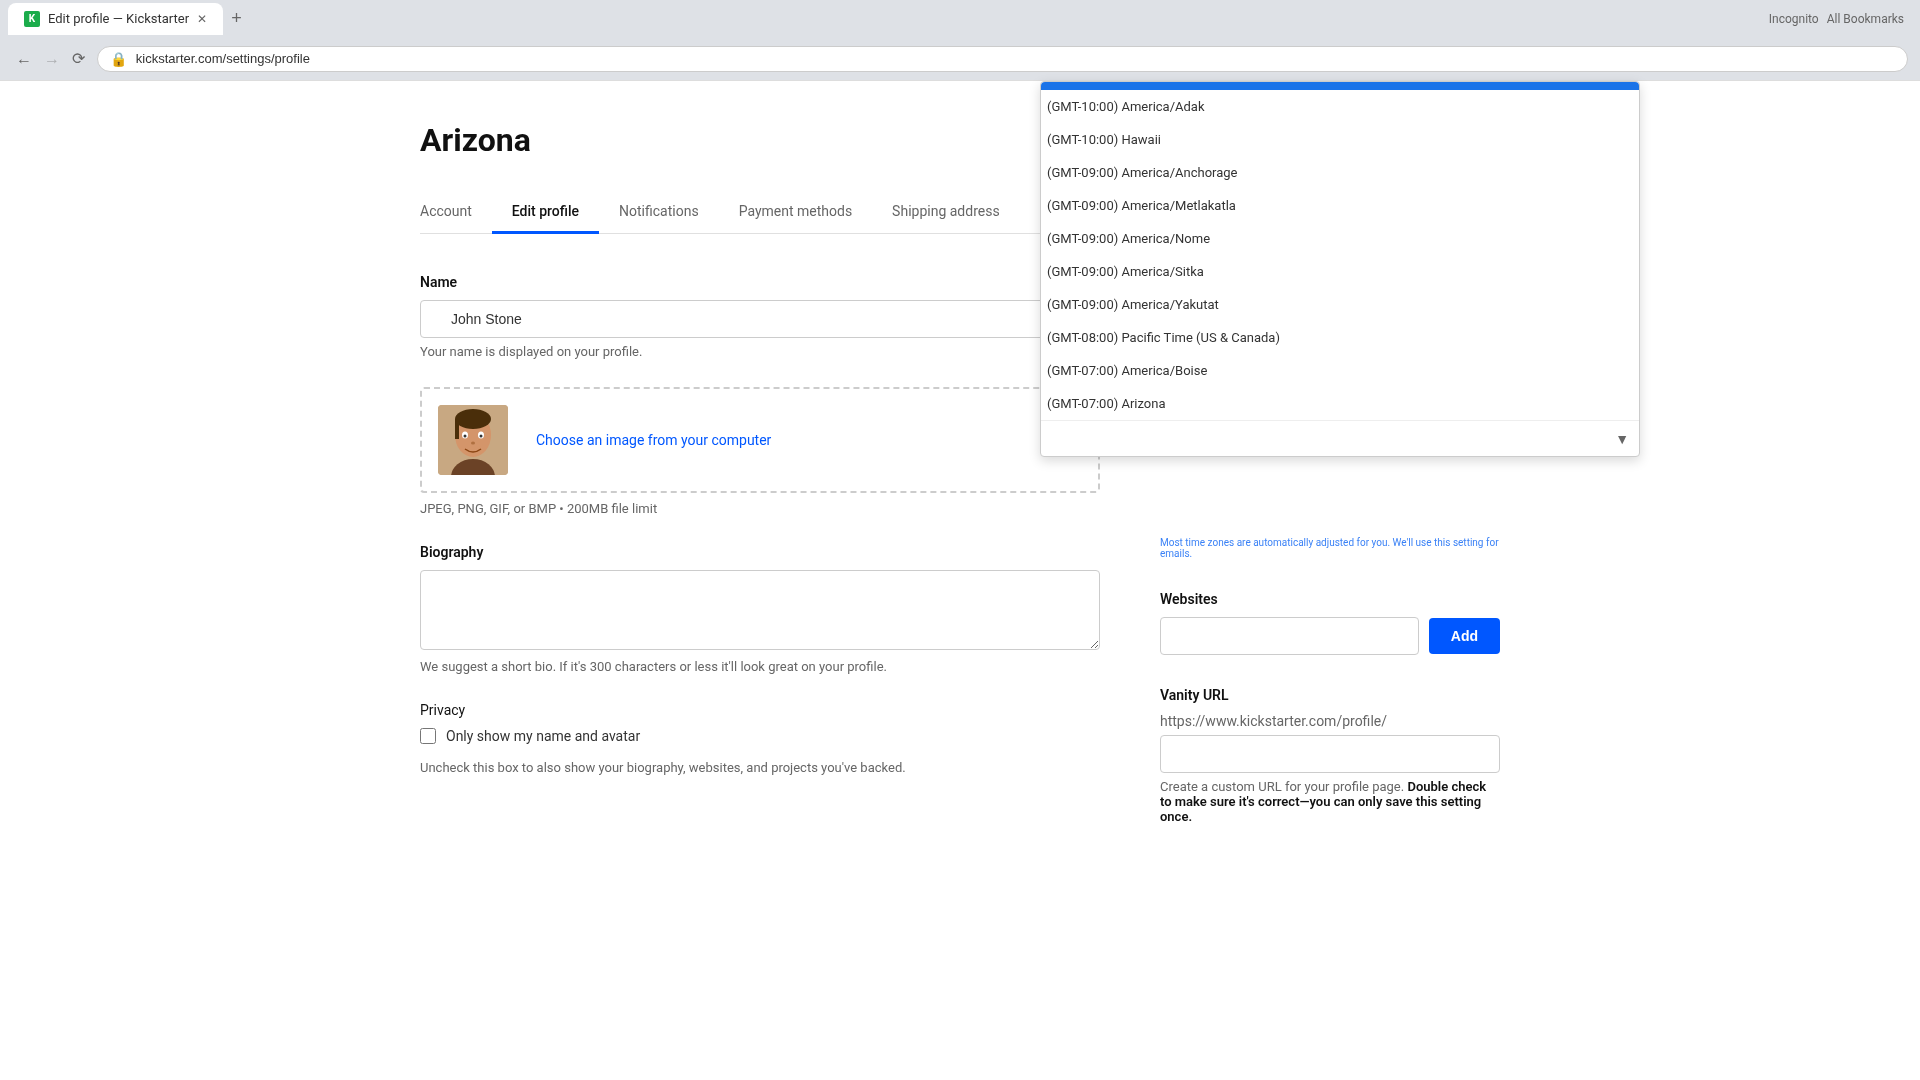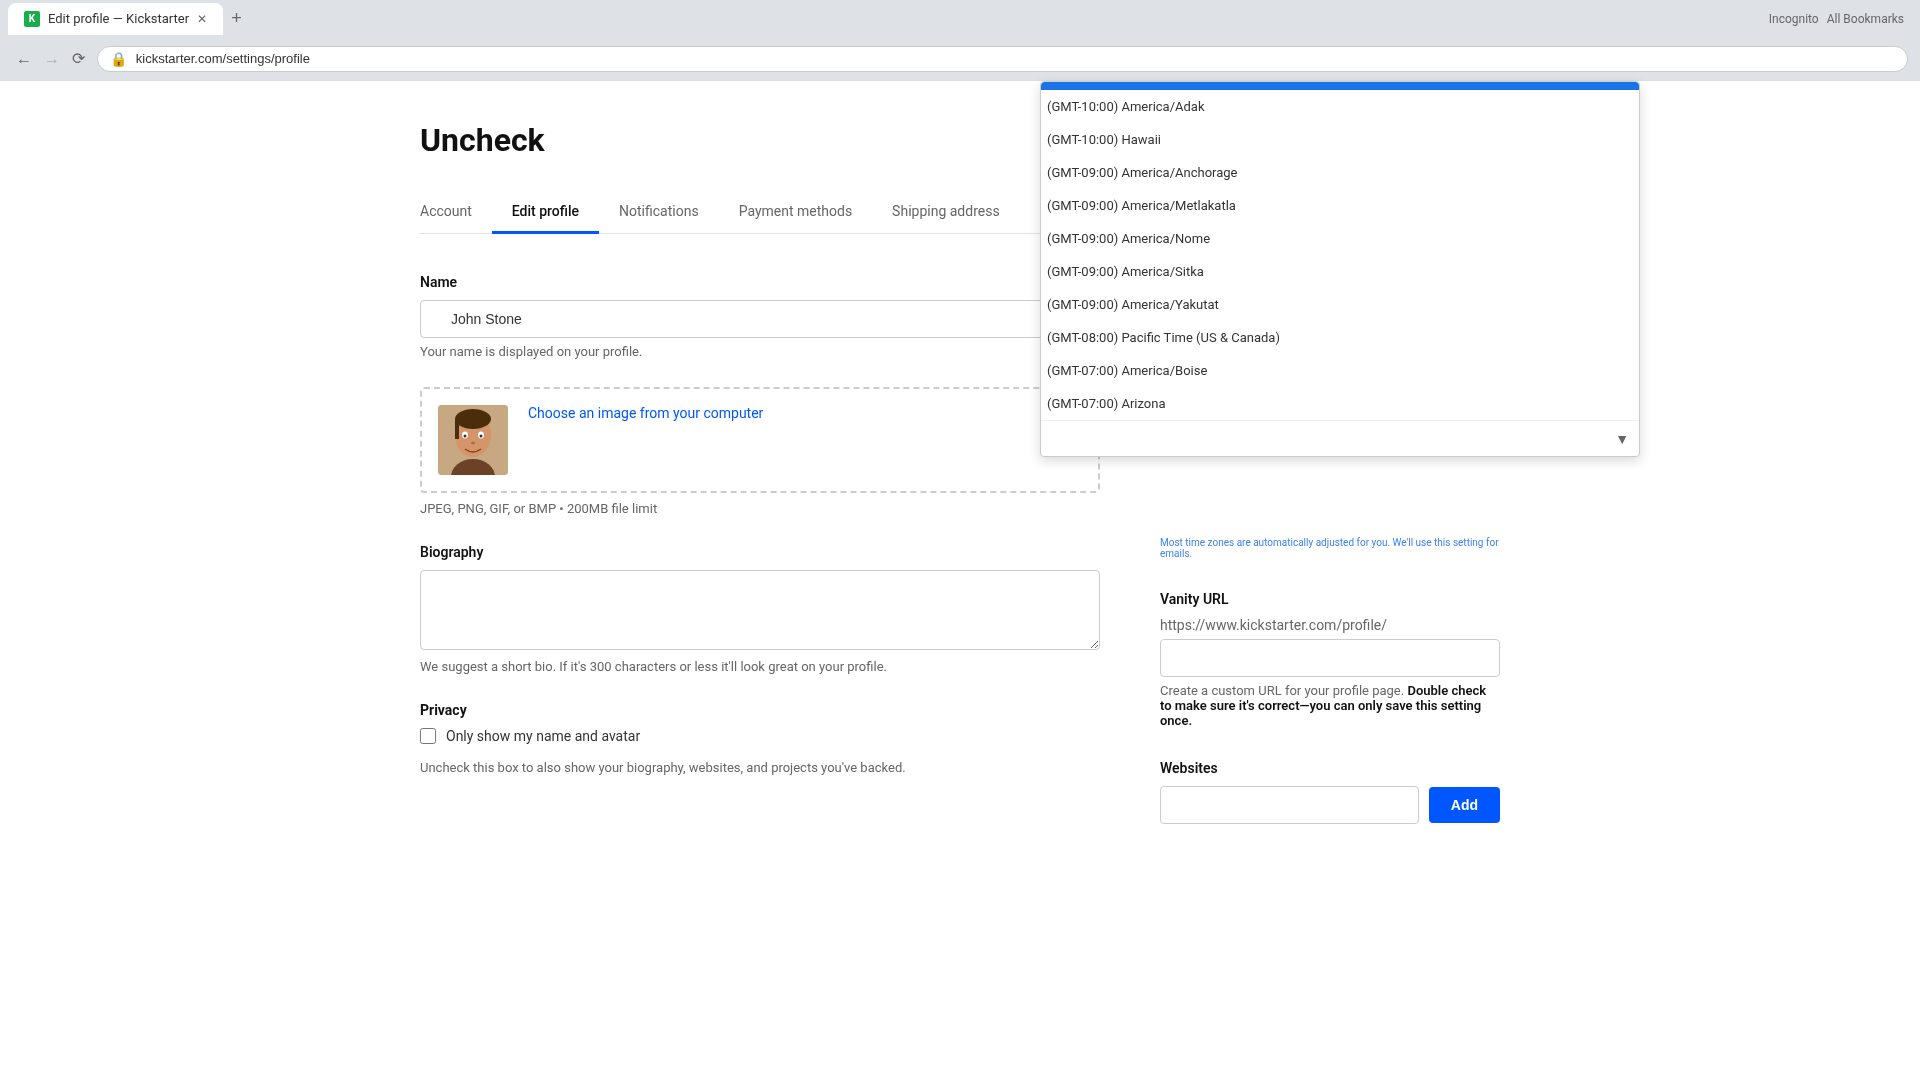--- a/index.html
+++ b/index.html
@@ -38,31 +38,31 @@
     .tab-item:first-child { padding-left: 0; }
 
     
     .form-group { margin-bottom: 28px; }
     .form-label { font-size: 14px; font-weight: 600; color: #111; margin-bottom: 10px; display: block; }
     .form-input { width: 100%; border: 1px solid #ccc; border-radius: 4px; padding: 10px 30px; font-size: 14px; color: #333; outline: none; }
     .form-hint { font-size: 13px; color: #666; margin-top: 6px; }
 
     
     .avatar-section { margin-bottom: 28px; }
-    .avatar-upload-area { display: flex; align-items: flex-start; border: 2px dashed #ccc; border-radius: 4px; padding: 16px; gap: 20px; margin-bottom: 8px; }
+    .avatar-upload-area { display: flex; align-items: center; border: 2px dashed #ccc; border-radius: 4px; padding: 16px; gap: 28px; margin-bottom: 8px; }
     .avatar-upload-link { color: #0057ff; cursor: pointer; font-size: 14px; }
     .avatar-hint { font-size: 13px; color: #666; }
 
     
     .bio-textarea { width: 100%; border: 1px solid #ccc; border-radius: 4px; padding: 10px 14px; font-size: 14px; color: #333; outline: none; resize: vertical; height: 80px; }
     .bio-hint { font-size: 13px; color: #666; margin-top: 6px; }
 
     
     .privacy-section { margin-bottom: 28px; }
-    .privacy-label { font-size: 14px; font-weight: 700; color: #111; margin-bottom: 10px; display: block; }
+    .privacy-label { font-size: 14px; font-weight: 400; color: #111; margin-bottom: 10px; display: block; }
     .checkbox-row { display: flex; gap: 10px; margin-bottom: 16px; }
     .checkbox-row input[type="checkbox"] { width: 16px; height: 16px; cursor: pointer; }
     .checkbox-row label { font-size: 14px; color: #333; cursor: pointer; }
     .privacy-hint { font-size: 13px; color: #666; margin-top: 4px; }
 
     
     .section-title { font-size: 14px; font-weight: 600; color: #111; margin-bottom: 10px; display: block; }
     .section-hint { font-size: 10px; color: #3b82f6; margin-top: 6px; }
 
     
@@ -119,21 +119,21 @@
     <div class="address-bar-wrap">
       <span>🔒</span>
       <input class="address-bar" type="text" value="kickstarter.com/settings/profile" style="">
     </div>
   </div>
 </div>
 
 <div class="page-content">
 
   <div class="left-panel">
-    <h1 class="page-title">Uncheck</h1>
+    <h1 class="page-title">Arizona</h1>
 
     <div class="tabs">
       <a class="tab-item">Account</a>
       <a class="tab-item active">Edit profile</a>
       <a class="tab-item">Notifications</a>
       <a class="tab-item">Payment methods</a>
       <a class="tab-item">Shipping address</a>
     </div>
 
     <div class="form-group">
@@ -212,31 +212,31 @@
       </div>
     </div>
 
     <div style="height: 410px;"></div>
 
     <div class="right-section">
       <div class="section-hint">Most time zones are automatically adjusted for you. We'll use this setting for emails.</div>
     </div>
 
     <div class="right-section">
+      <label class="section-title">Websites</label>
+      <div class="websites-row">
+        <input class="websites-input" type="text" style="">
+        <button class="add-btn">Add</button>
+      </div>
+    </div>
+
+    <div class="right-section">
       <label class="section-title">Vanity URL</label>
       <div class="vanity-url-prefix">https://www.kickstarter.com/profile/</div>
       <input class="vanity-input" type="text" style="">
       <div class="vanity-hint">
         <span>Create a custom URL for your profile page.</span>
         <strong>Double check to make sure it's correct—you can only save this setting once.</strong>
       </div>
     </div>
 
-    <div class="right-section">
-      <label class="section-title">Websites</label>
-      <div class="websites-row">
-        <input class="websites-input" type="text" style="">
-        <button class="add-btn">Add</button>
-      </div>
-    </div>
-
   </div>
 </div>
 
 </body></html>

